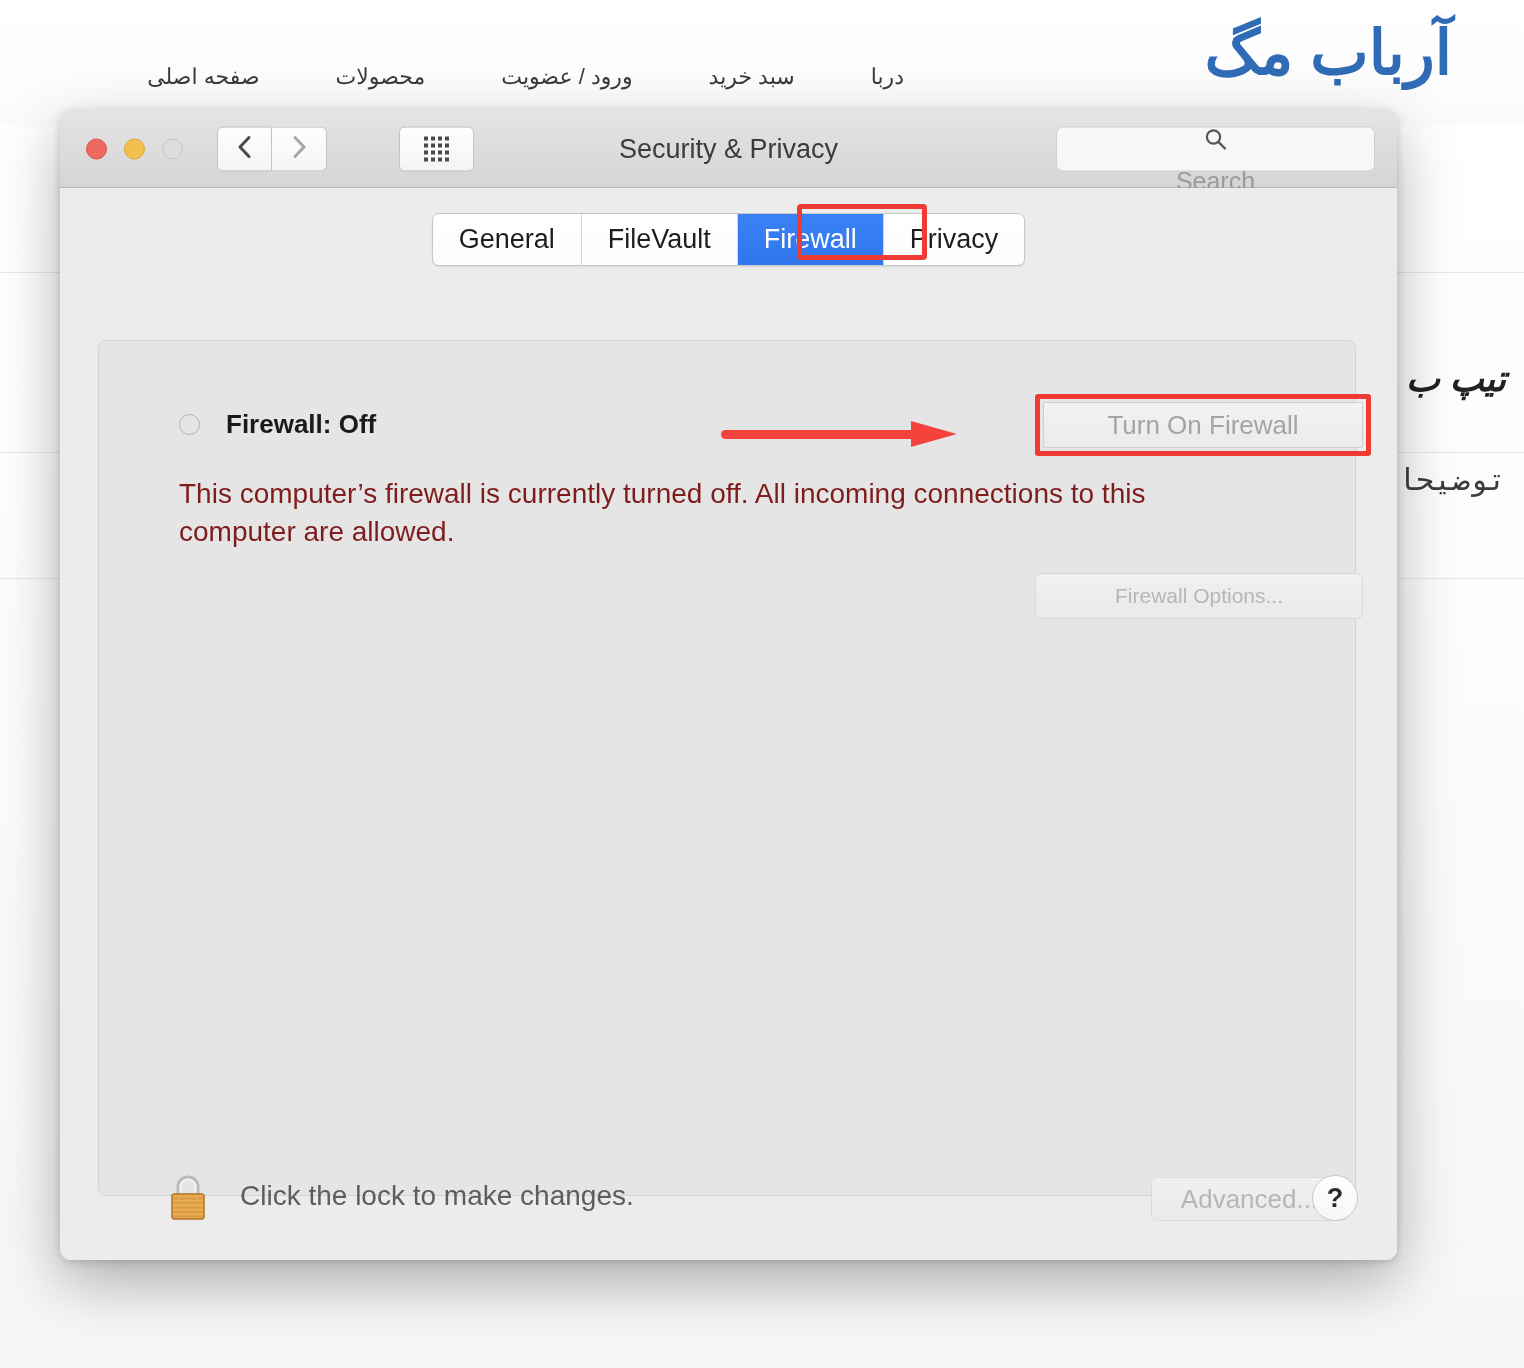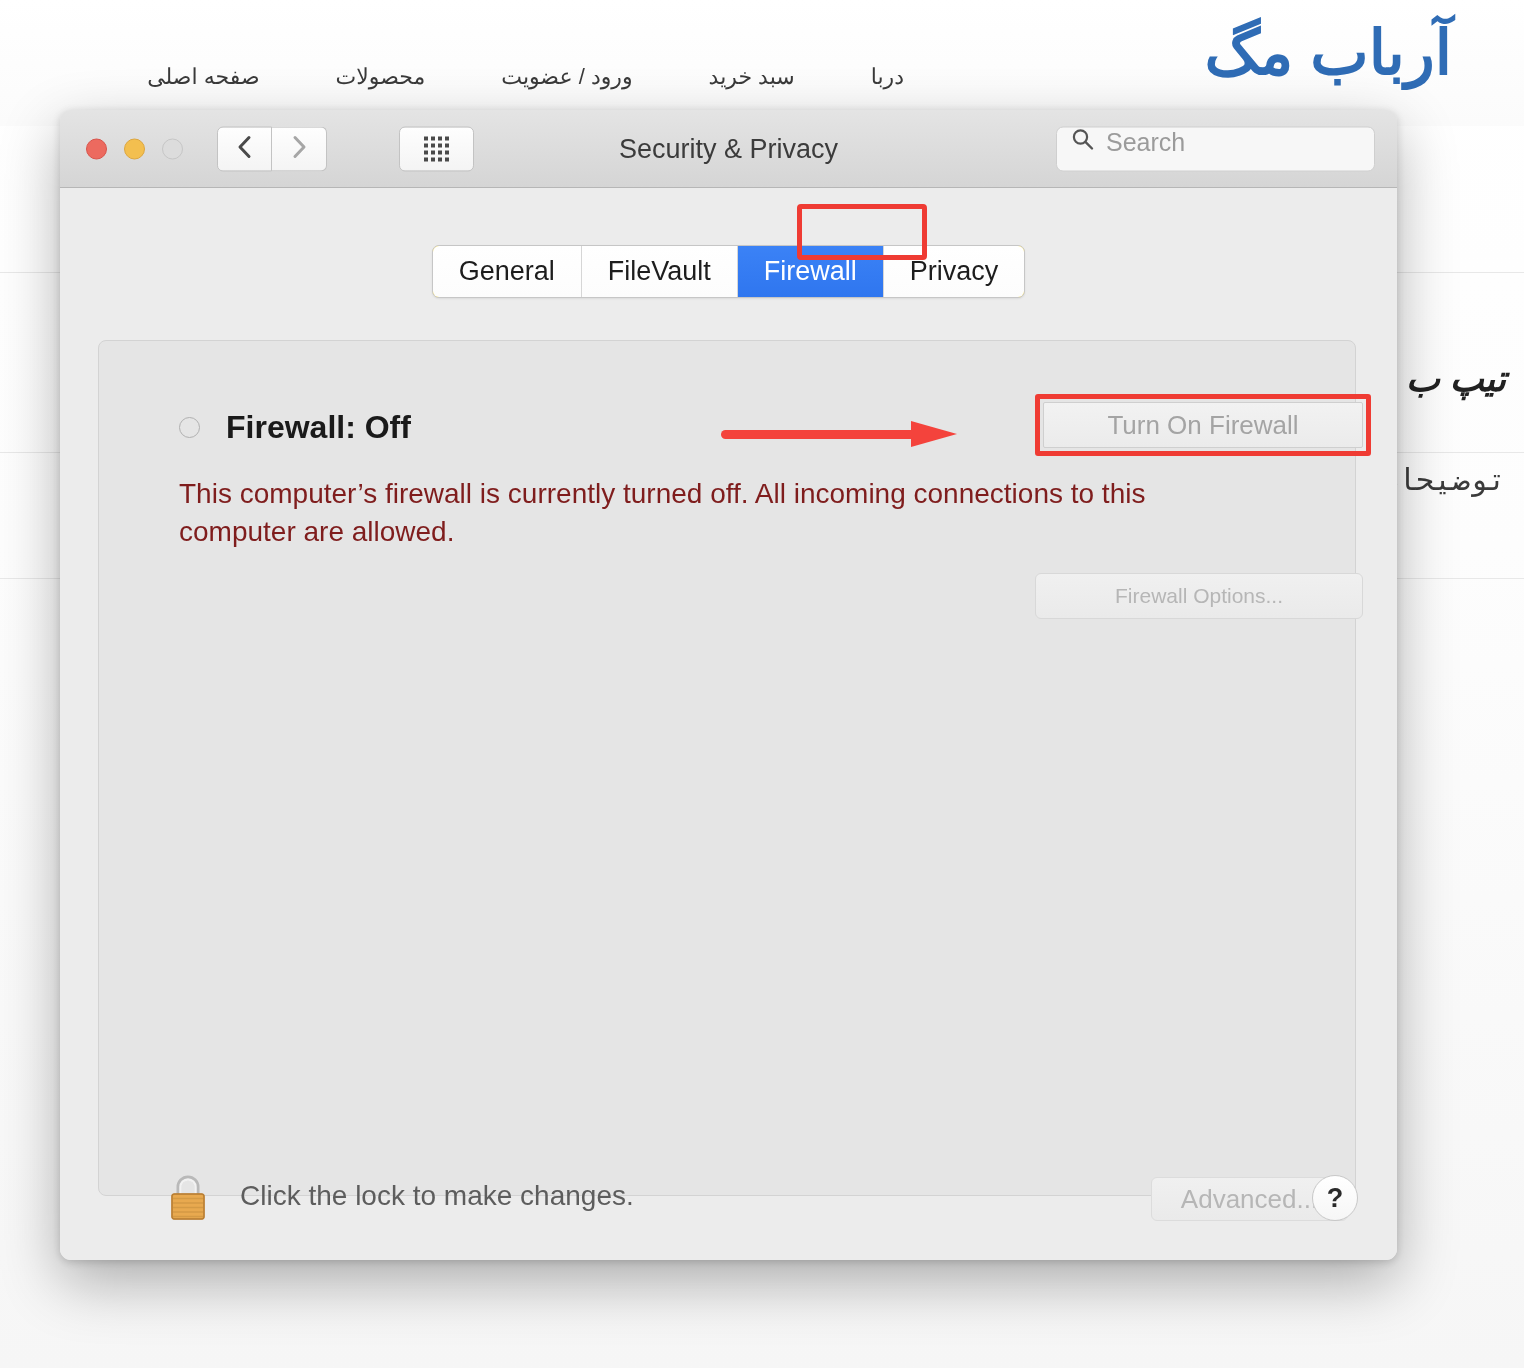--- a/index.html
+++ b/index.html
@@ -104,40 +104,40 @@
     position:absolute; left:0; right:0; top:50%;
     transform:translateY(-50%);
     text-align:center; font-size:27px; color:#3b3b3b;
   }
 
   #search-field {
     position:absolute; right:22px; top:50%; transform:translateY(-50%);
     width:319px; height:45px;
     background:#f7f7f7;
     border:1px solid #cfcfcf; border-radius:7px;
-    display:flex; align-items:flex-start; gap:12px; padding:0 14px;
+    display:flex; align-items:center; gap:12px; padding:0 14px;
     cursor:text;
+    flex-direction:column;
   }
   #search-field .placeholder { font-size:25px; color:#9b9b9b; }
 
   
   #window-body { position:relative; height:1072px; background:#ececec; }
 
   
   #tab-bar {
     position:absolute; left:0; right:0; top:25px;
     display:flex; justify-content:center;
   }
   #tab-group {
     display:flex;
     border:1px solid #c6c6c6; border-radius:7px;
     overflow:hidden;
     box-shadow:0 1px 2px rgba(0,0,0,0.08);
     background:#fde047;
-    margin-top:32px;
   }
   .tab {
     padding:10px 26px;
     font-size:27px; color:#1d1d1d;
     background:linear-gradient(180deg,#ffffff 0%,#fcfcfc 100%);
     border-right:1px solid #d6d6d6;
     cursor:pointer; white-space:nowrap; position:relative;
   }
   .tab:last-child { border-right:none; }
   .tab.active {
@@ -160,21 +160,21 @@
   }
 
   #status-row {
     position:absolute; left:80px; top:68px;
     display:flex; align-items:center; gap:26px;
   }
   #status-indicator {
     width:21px; height:21px; border-radius:50%;
     border:1.5px solid #b0b0b0; background:#e5e5e5;
   }
-  #status-label { font-size:32px; font-weight:bold; color:#1a1a1a; }
+  #status-label { font-size:26px; font-weight:bold; color:#1a1a1a; }
 
   #turn-on-firewall {
     position:absolute; right:-8px; top:61px;
     width:320px; height:46px;
     background:linear-gradient(180deg,#f2f2f2 0%,#ebebeb 100%);
     border:1px solid #cfcfcf; border-radius:2px;
     display:flex; align-items:center; justify-content:center;
     font-size:26px; color:#a4a4a4;
   }
   #turn-on-highlight {

